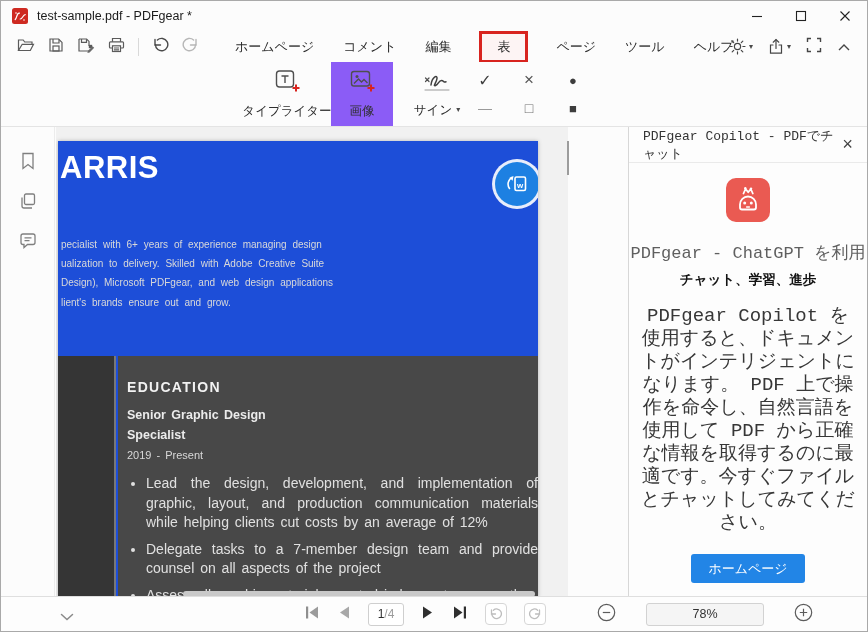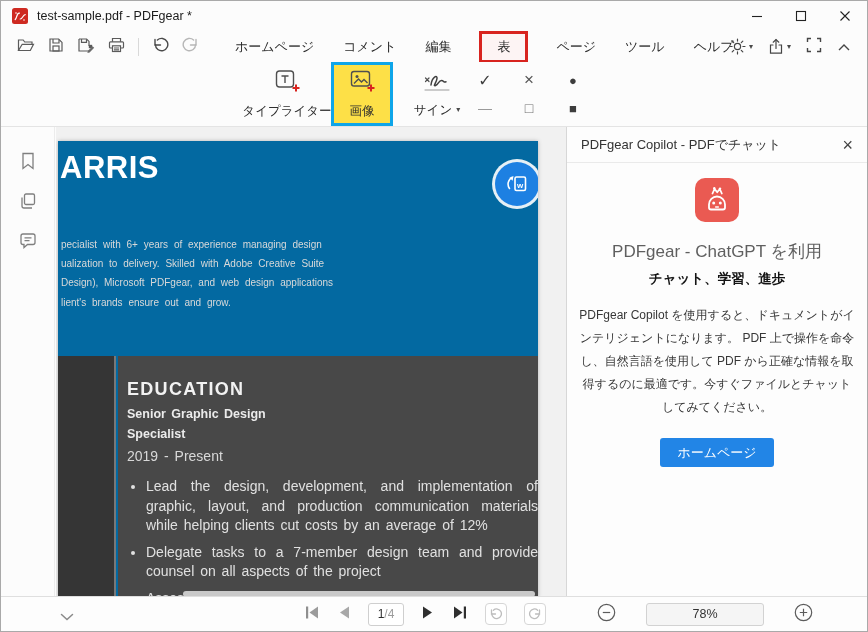--- a/index.html
+++ b/index.html
@@ -27,73 +27,73 @@
   .icon-with-caret { display:flex; align-items:center; gap:3px; }
   .caret { font-size:8px; color:#4a4a4a; line-height:1; }
 
   
   .ribbon { position:absolute; left:0; top:61px; width:100%; height:65px; background:#fcfcfc;
             border-bottom:1px solid #e4e4e4; }
   .tool { position:absolute; top:0; height:64px; display:flex; flex-direction:column; align-items:center;
           justify-content:center; gap:5px; }
   .tool-label { font-size:12.5px; color:#2e2e2e; white-space:nowrap; display:flex; align-items:center; gap:4px; }
   .tool-typewriter { left:233px; width:106px; }
-  .tool-image { left:330px; width:62px; border:3px solid #0ea5e9; background:#fde047; }
+  .tool-image { left:330px; width:62px; border:3px solid #8b5cf6; background:#8b5cf6; }
   .tool-sign { left:404px; width:64px; }
   .shape-grid { position:absolute; left:462px; top:4px; width:140px; height:56px;
                 display:grid; grid-template-columns:repeat(3,44px); grid-template-rows:28px 28px; }
   .shape-cell { display:flex; align-items:center; justify-content:center; }
   .g-check { font-size:16px; color:#3d3d3d; }
   .g-cross { font-size:17px; color:#555; }
   .g-dot   { font-size:13px; color:#3d3d3d; }
   .g-dash  { font-size:14px; color:#9a9a9a; }
   .g-sqo   { font-size:14px; color:#6f6f6f; }
   .g-sqf   { font-size:13px; color:#3d3d3d; }
 
   
   .main { position:absolute; left:0; top:126px; width:100%; height:471px; }
   .sidebar { position:absolute; left:0; top:0; width:54px; height:100%; background:#fcfcfc;
              border-right:1px solid #ececec; }
   .sb-icon { position:absolute; left:17px; }
 
   .docarea { position:absolute; left:55px; top:0; width:512px; height:100%; background:#f1f1f1; overflow:hidden; }
-  .page { position:absolute; left:2px; top:14px; width:480px; height:457px; background:#0369a1; overflow:hidden;
+  .page { position:absolute; left:2px; top:14px; width:480px; height:457px; background:#1d4ed8; overflow:hidden;
           box-shadow:0 0 4px rgba(0,0,0,.25); }
   .doc-name { position:absolute; left:2px; top:9px; font-size:31px; font-weight:bold; color:#ffffff; letter-spacing:.5px; }
   .convert-badge { position:absolute; left:437px; top:21px; width:44px; height:44px; border-radius:50%;
                    background:#1d80e2; box-shadow:0 0 0 3px rgba(255,255,255,.9);
                    display:flex; align-items:center; justify-content:center; }
   .summary { position:absolute; left:3px; top:94px; font-size:10px; color:#d9d9d9; line-height:19.2px;
              word-spacing:3px; white-space:nowrap; }
   .lower-leftcol { position:absolute; left:0; top:215px; width:58px; bottom:0; background:#353535;
                    border-right:2px solid #787878; }
   .lower-content { position:absolute; left:60px; top:215px; right:0; bottom:0; background:#484848; padding-left:9px; }
-  .edu-heading { margin-top:23px; font-size:18px; font-weight:bold; letter-spacing:1.3px; color:#f2f2f2; }
-  .edu-job { margin-top:7px; font-size:12.5px; font-weight:bold; color:#ebebeb; word-spacing:2px; }
+  .edu-heading { margin-top:23px; font-size:14px; font-weight:bold; letter-spacing:1.3px; color:#f2f2f2; }
+  .edu-job { margin-top:13px; font-size:12.5px; font-weight:bold; color:#ebebeb; word-spacing:2px; }
   .edu-job2 { margin-top:6px; font-size:12.5px; font-weight:bold; color:#ebebeb; }
-  .edu-dates { margin-top:7px; font-size:14px; color:#d8d8d8; word-spacing:2px; }
+  .edu-dates { margin-top:7px; font-size:11px; color:#d8d8d8; word-spacing:2px; }
   .edu-bullets { margin-top:13px; margin-left:19px; width:392px; list-style:disc; }
   .edu-bullets li { font-size:14px; color:#e0e0e0; line-height:19.5px; margin-bottom:7px;
                     text-align:justify; word-spacing:2px; }
   .hscroll-thumb { position:absolute; left:127px; bottom:1px; width:352px; height:6px; background:#c9c9c9;
                    border-radius:3px; }
 
   .splitter-handle { position:absolute; left:566px; top:14px; width:2px; height:34px; background:#9c9c9c; }
 
-  .panel { position:absolute; right:0; top:0; width:301px; height:100%; background:#fdfdfd;
-           border-left:1px solid #d7d7d7; }
+  .panel { position:absolute; right:0; top:0; width:239px; height:100%; background:#fdfdfd;
+           border-left:1px solid #d7d7d7;font-family:Liberation Mono, monospace; }
   .panel-header { height:36px; display:flex; align-items:center; justify-content:space-between;
                   padding:0 14px; border-bottom:1px solid #eaeaea; }
   .panel-title { font-size:13px; color:#333; }
   .panel-close { font-size:18px; color:#444; line-height:1; cursor:default; }
   .panel-body { text-align:center; }
   .robot { margin-top:15px; }
   .copilot-sub { margin-top:14px; font-size:17px; color:#5f5f5f; }
   .copilot-tag { margin-top:7px; font-size:13.5px; font-weight:bold; color:#141414; }
-  .copilot-desc { margin:16px 12px 0; font-size:12px; line-height:23px; color:#373737; text-align:center; }
+  .copilot-desc { margin:16px 12px 0; font-size:19px; line-height:23px; color:#373737; text-align:center; }
   .cta-btn { margin-top:19px; width:114px; height:29px; background:#2285e6; color:#fff; font-size:13px;
              border:none; border-radius:3px; font-family:inherit; cursor:default; }
 
   
   .bottombar { position:absolute; left:0; bottom:0; width:100%; height:35px; background:#fdfdfd;
                border-top:1px solid #dfdfdf; }
   .sb-collapse { position:absolute; left:58px; top:11px; }
   .nav { position:absolute; left:303px; top:0; height:100%; display:flex; align-items:center; gap:17px; }
   .pagebox { width:36px; height:23px; border:1px solid #cfcfcf; border-radius:3px; background:#fff;
              display:flex; align-items:center; justify-content:center; font-size:12px; }

